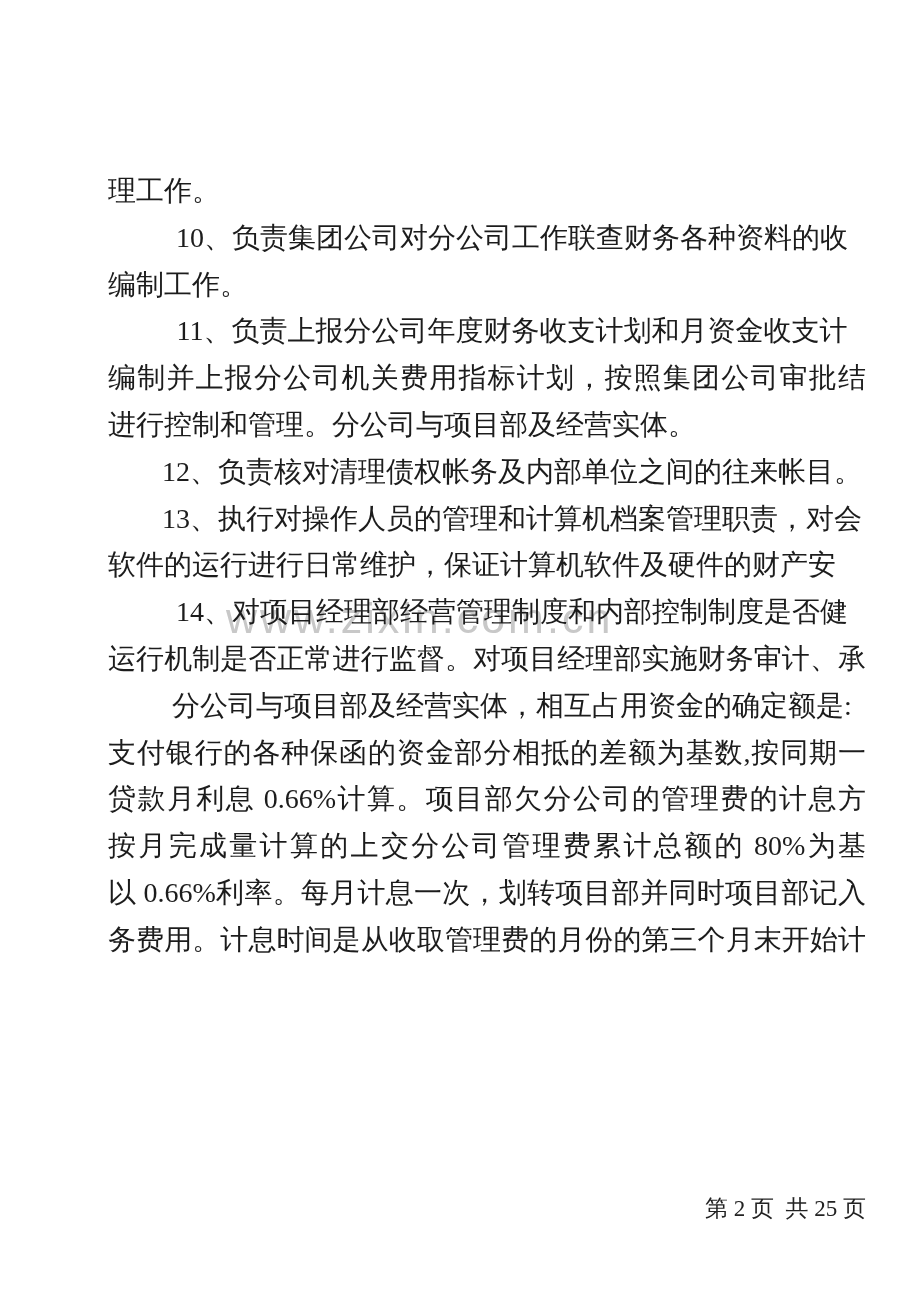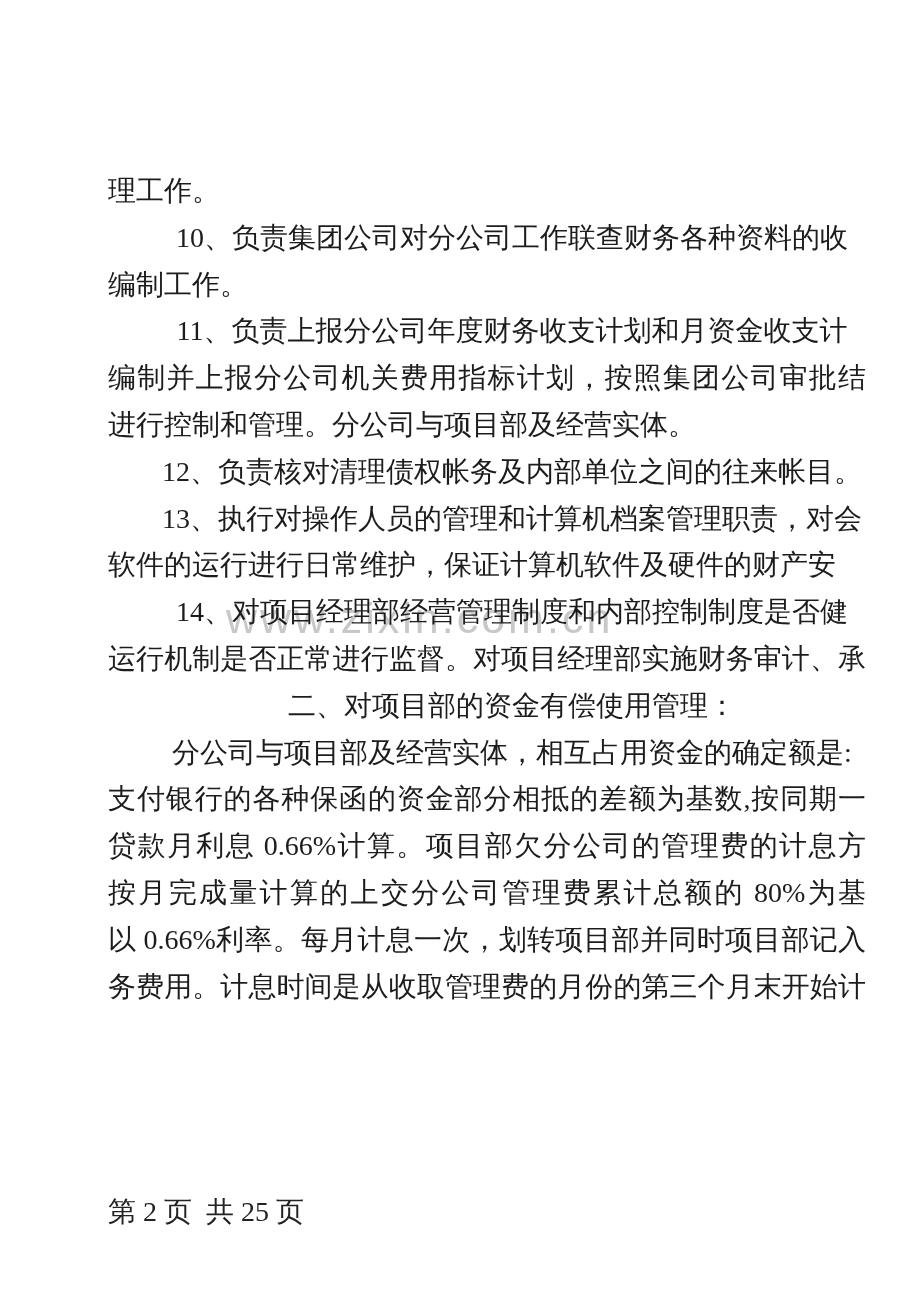--- a/index.html
+++ b/index.html
@@ -50,22 +50,22 @@
   .line.indent {
     text-indent: 50px;
     text-align: center;
   }
   .footer {
     position: absolute;
     left: 108px;
     top: 1193px;
     width: 758px;
     z-index: 2;
-    text-align: left;
-    font-size: 28px;
+    text-align: right;
+    font-size: 23px;
     color: #222222;
     white-space: pre;
   }
 </style>
 </head>
 <body>
 
 <div class="page">
 
   <div class="watermark">www.zixin.com.cn</div>
@@ -75,21 +75,20 @@
     <div class="line indent justify">10、负责集团公司对分公司工作联查财务各种资料的收集、</div>
     <div class="line">编制工作。</div>
     <div class="line indent justify">11、负责上报分公司年度财务收支计划和月资金收支计划；</div>
     <div class="line justify">编制并上报分公司机关费用指标计划，按照集团公司审批结果，</div>
     <div class="line">进行控制和管理。分公司与项目部及经营实体。</div>
     <div class="line indent">12、负责核对清理债权帐务及内部单位之间的往来帐目。</div>
     <div class="line indent justify">13、执行对操作人员的管理和计算机档案管理职责，对会计</div>
     <div class="line">软件的运行进行日常维护，保证计算机软件及硬件的财产安全。</div>
     <div class="line indent justify">14、对项目经理部经营管理制度和内部控制制度是否健全，</div>
     <div class="line justify">运行机制是否正常进行监督。对项目经理部实施财务审计、承包</div>
-    <div class="line indent">二、对项目部的资金有偿使用管理：</div>
     <div class="line indent justify">分公司与项目部及经营实体，相互占用资金的确定额是: 项</div>
     <div class="line justify">支付银行的各种保函的资金部分相抵的差额为基数,按同期一年</div>
     <div class="line justify">贷款月利息 0.66%计算。项目部欠分公司的管理费的计息方法:</div>
     <div class="line justify">按月完成量计算的上交分公司管理费累计总额的 80%为基数，乘</div>
     <div class="line justify">以 0.66%利率。每月计息一次，划转项目部并同时项目部记入财</div>
     <div class="line justify">务费用。计息时间是从收取管理费的月份的第三个月末开始计息</div>
   </div>
 
   <div class="footer">第 2 页  共 25 页</div>
 

